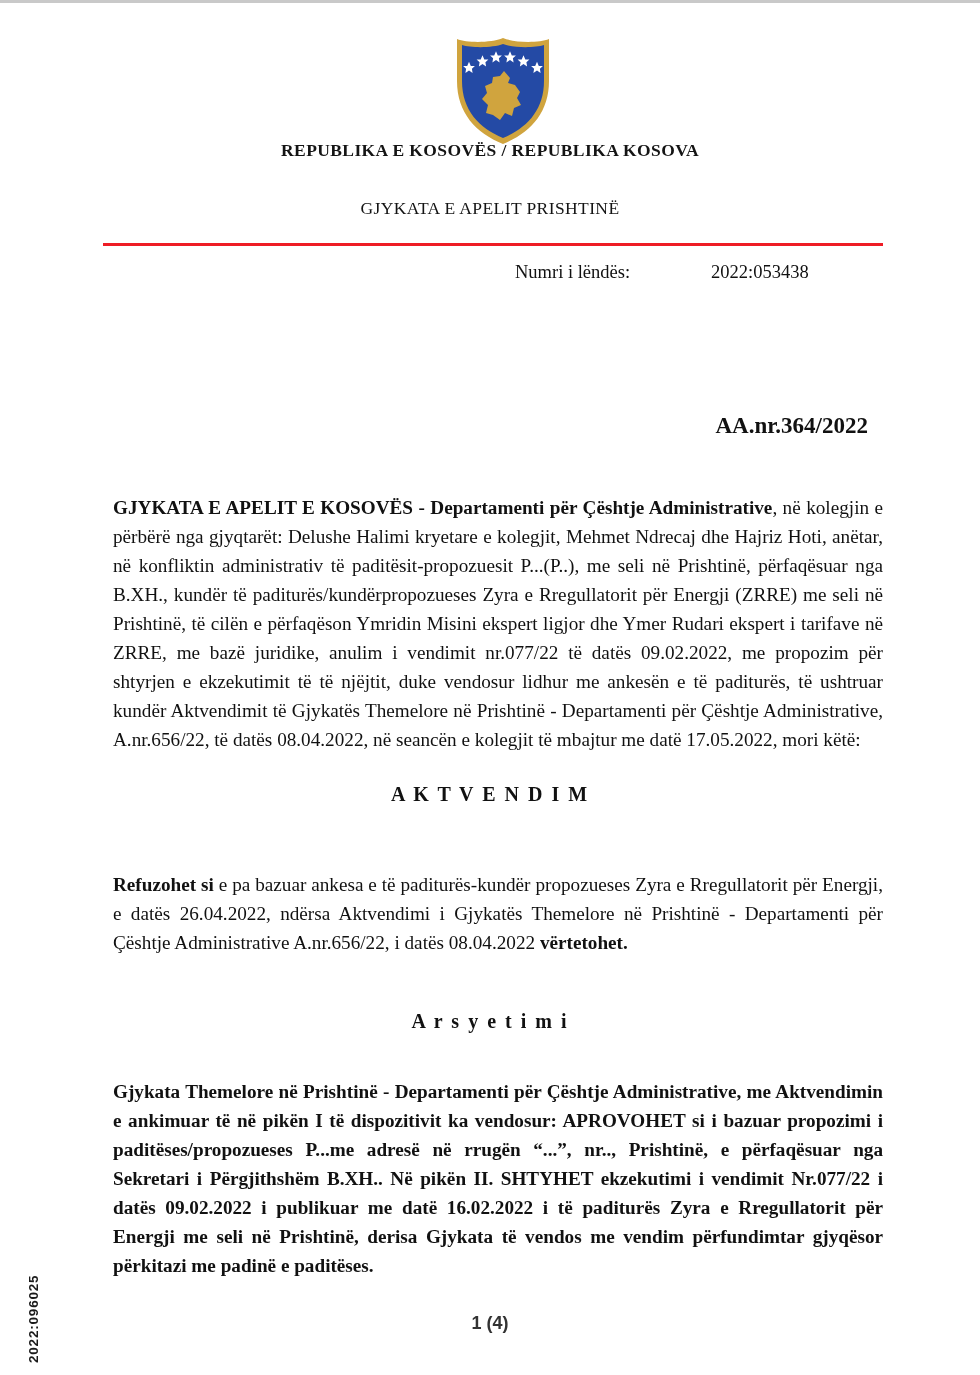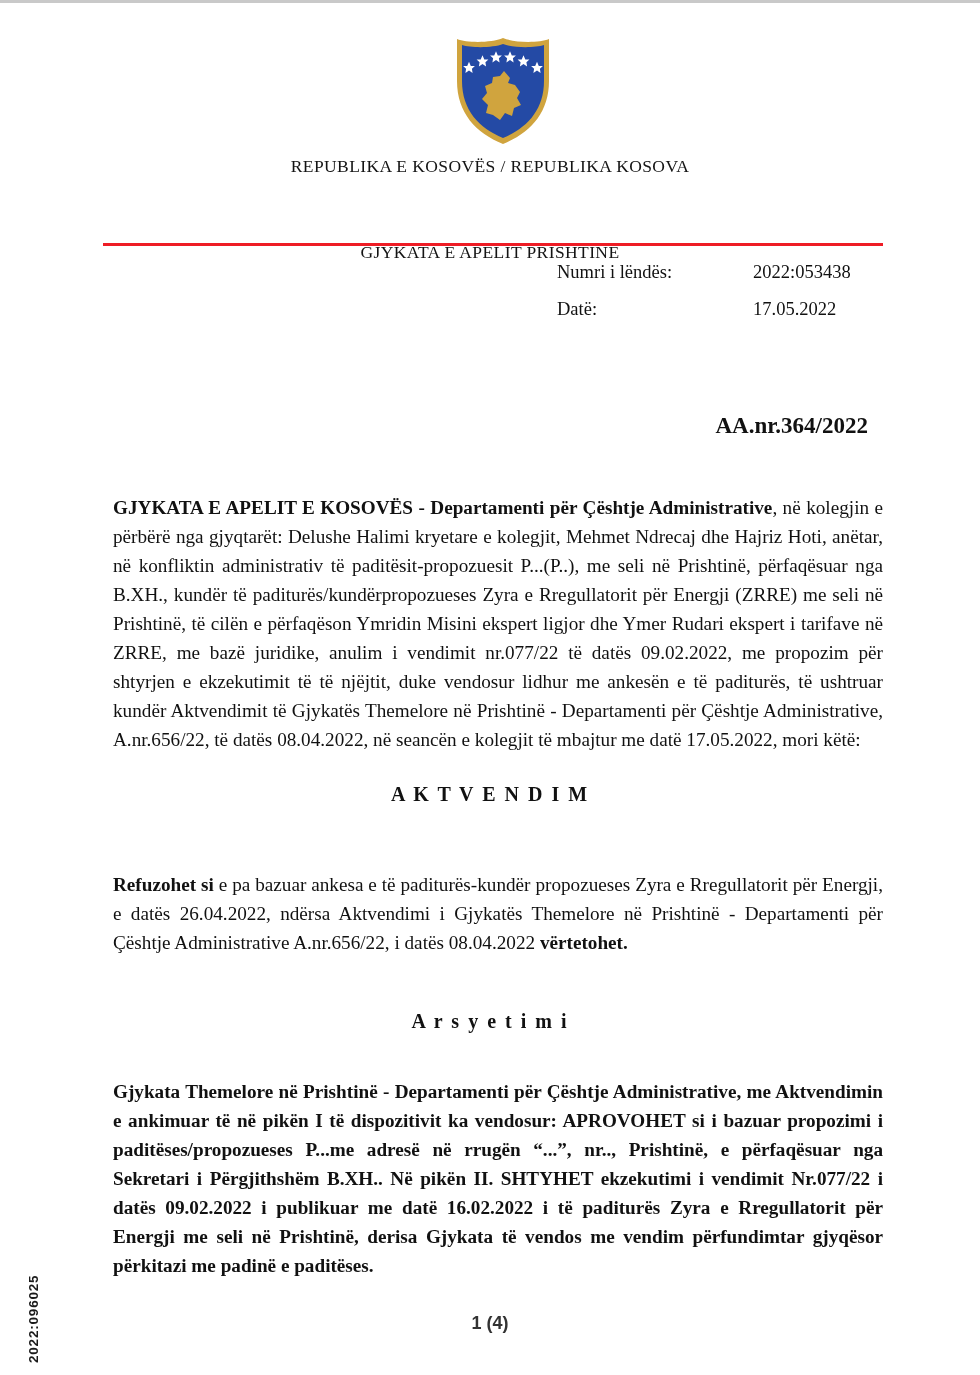--- a/index.html
+++ b/index.html
@@ -13,29 +13,29 @@
   }
   .top-strip{
     position:absolute;left:0;top:0;width:980px;height:3px;
     background:var(--edge,#c9c9c9);
   }
   .emblem{position:absolute;left:455px;top:37px;width:96px;height:107px;}
   .hdr-line{
     position:absolute;left:0;width:980px;text-align:center;
     font-size:17.5px;letter-spacing:0.4px;color:#141414;
   }
-  .hdr-republic{top:156px;}
-  .hdr-court{top:198px;margin-top:44px;}
+  .hdr-republic{top:140px;font-weight:bold;}
+  .hdr-court{top:198px;}
   .red-divider{
     position:absolute;left:103px;top:243px;width:780px;height:3px;
     background:var(--red,#ee1c25);
   }
   .meta{position:absolute;left:515px;top:262px;font-size:18.5px;}
   .meta-row{display:flex;height:36.5px;align-items:flex-start;}
-  .meta-label{width:196px;margin-left:42px;}
+  .meta-label{width:196px;}
   .meta-value{}
   .case-number{
     position:absolute;right:112px;top:413px;
     font-weight:bold;font-size:23px;
   }
   .body-par{
     position:absolute;left:113px;width:770px;
     font-size:19.2px;line-height:29px;text-align:justify;
     margin:0;
   }
@@ -88,24 +88,20 @@
   <div class="hdr-line hdr-republic">REPUBLIKA E KOSOVËS / REPUBLIKA KOSOVA</div>
   <div class="hdr-line hdr-court">GJYKATA E APELIT PRISHTINË</div>
 
   <div class="red-divider"></div>
 
   <div class="meta">
     <div class="meta-row">
       <span class="meta-label">Numri i lëndës:</span>
       <span class="meta-value">2022:053438</span>
     </div>
-    <div class="meta-row">
-      <span class="meta-label">Datë:</span>
-      <span class="meta-value">17.05.2022</span>
-    </div>
   </div>
 
   <div class="case-number">AA.nr.364/2022</div>
 
   <p class="body-par par-intro"><strong>GJYKATA E APELIT E KOSOVËS - Departamenti për Çështje Administrative</strong><span>, në kolegjin e përbërë nga gjyqtarët: Delushe Halimi kryetare e kolegjit, Mehmet Ndrecaj dhe Hajriz Hoti, anëtar, në konfliktin administrativ të paditësit-propozuesit P...(P..), me seli në Prishtinë, përfaqësuar nga B.XH., kundër të paditurës/kundërpropozueses Zyra e Rregullatorit për Energji  (ZRRE) me seli në Prishtinë, të cilën e përfaqëson Ymridin Misini ekspert ligjor dhe Ymer Rudari ekspert i tarifave në ZRRE, me bazë juridike, anulim i vendimit nr.077/22 të datës 09.02.2022, me propozim për shtyrjen e ekzekutimit të të njëjtit, duke vendosur lidhur me ankesën e të paditurës, të ushtruar kundër Aktvendimit të Gjykatës Themelore në Prishtinë - Departamenti për Çështje Administrative, A.nr.656/22, të datës 08.04.2022, në seancën e kolegjit të mbajtur me datë 17.05.2022, mori këtë:</span></p>
 
   <h2 class="doc-heading h-aktvendim">A K T V E N D I M</h2>
 
   <p class="body-par par-decision"><strong>Refuzohet si</strong><span> e pa bazuar ankesa e të paditurës-kundër propozueses Zyra e Rregullatorit për Energji, e datës 26.04.2022, ndërsa Aktvendimi i Gjykatës Themelore në Prishtinë - Departamenti për Çështje Administrative A.nr.656/22, i datës 08.04.2022 </span><strong>vërtetohet.</strong></p>
 

